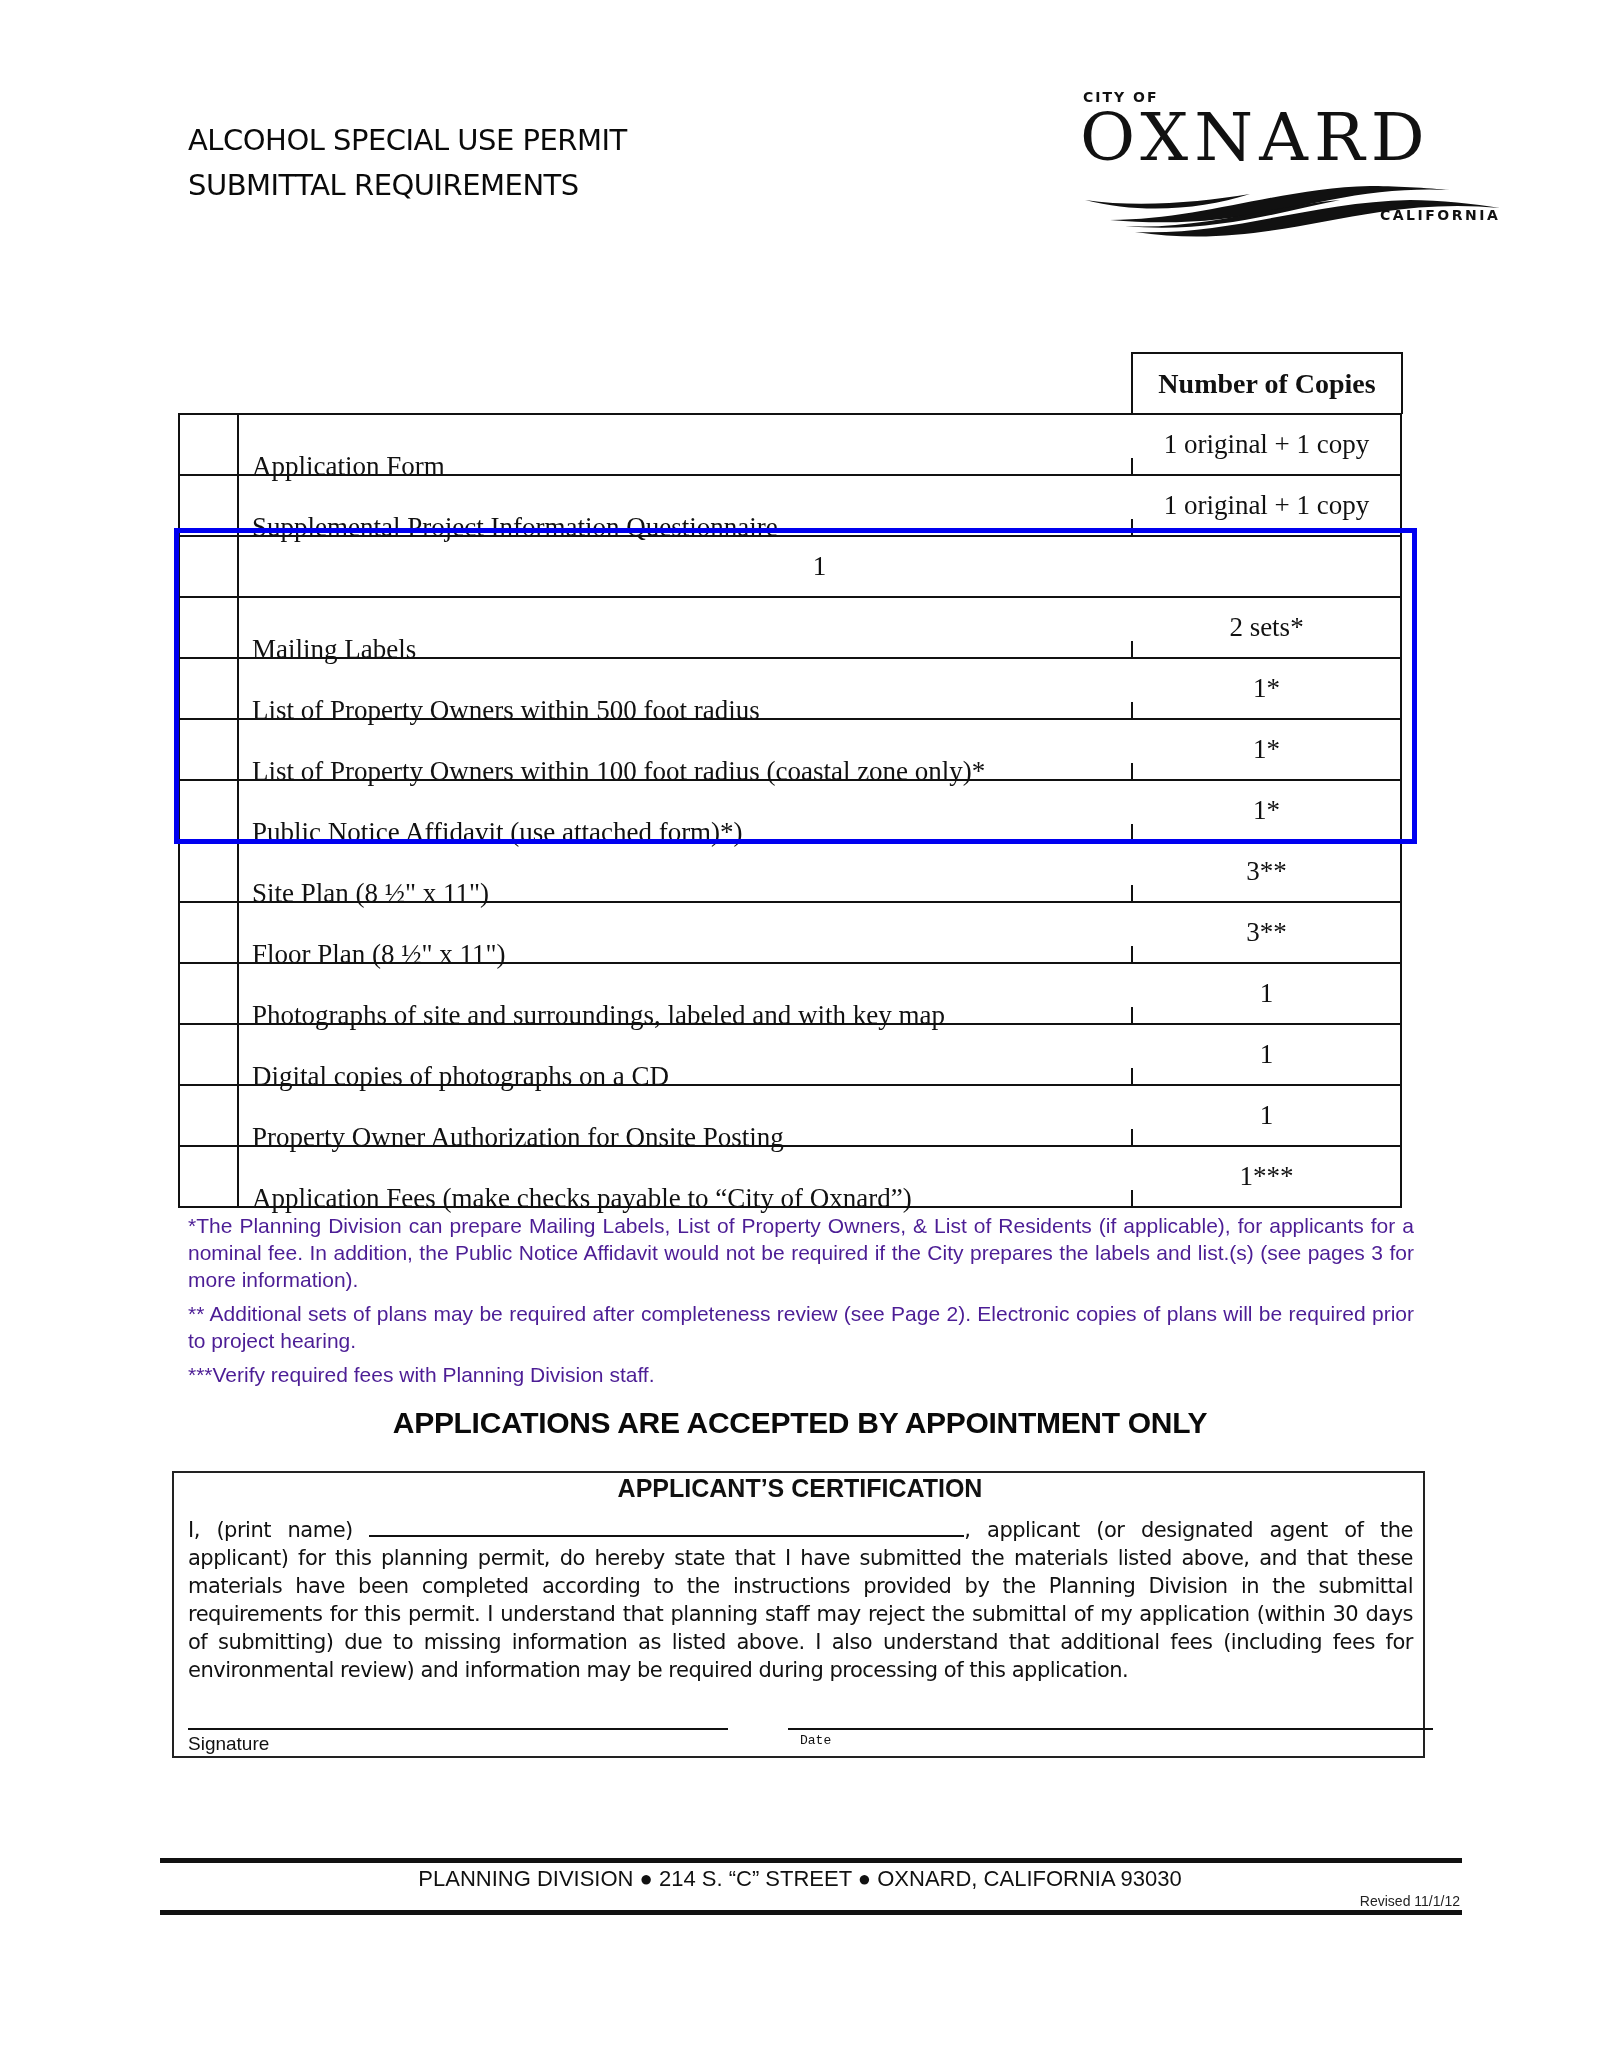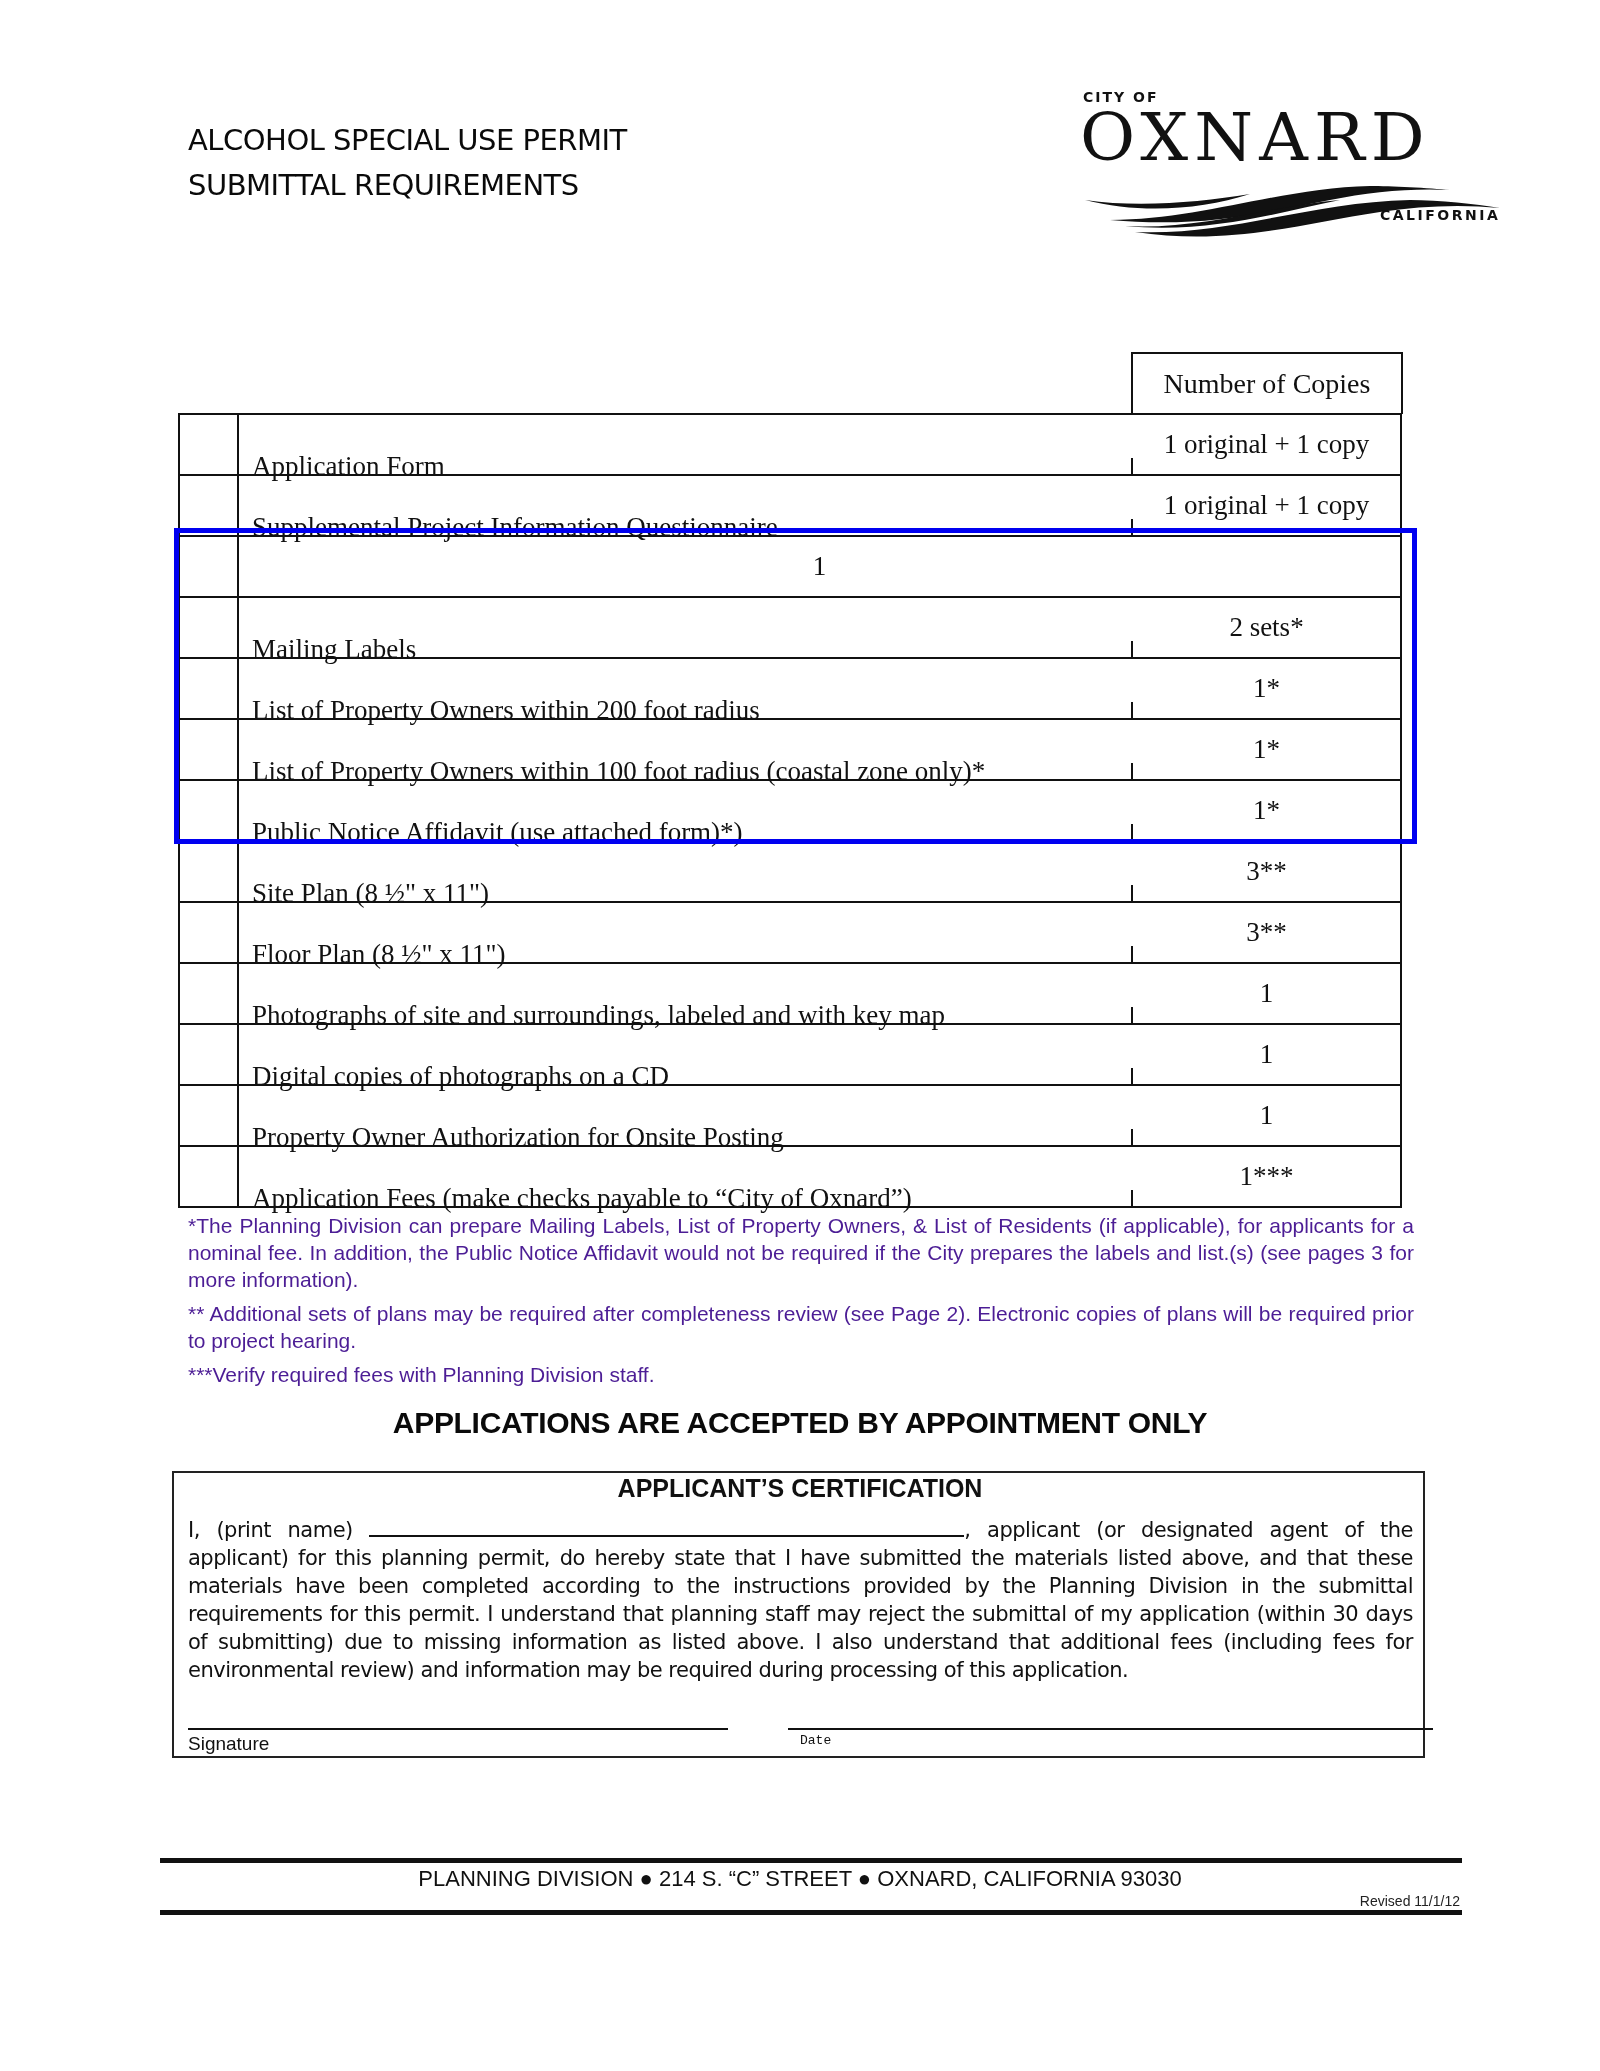--- a/index.html
+++ b/index.html
@@ -11,21 +11,21 @@
 
   
   .logo { left: 1080px; top: 85px; width: 430px; height: 170px; }
   .logo-cityof { position: absolute; left: 3px; top: 4px; font-family: "DejaVu Sans", sans-serif; font-weight: bold; font-size: 14px; letter-spacing: 2px; color: #111; }
   .logo-name { position: absolute; left: 0px; top: 18px; font-family: "DejaVu Serif", serif; font-size: 66px; letter-spacing: 6px; line-height: 70px; color: #111; transform: scaleX(1.02); transform-origin: left; }
   .logo-state { position: absolute; left: 300px; top: 122px; font-family: "DejaVu Sans", sans-serif; font-weight: bold; font-size: 14px; letter-spacing: 2.5px; color: #111; }
   .logo-waves { position: absolute; left: 0; top: 95px; }
 
   
   .tbl { left: 178px; top: 352px; width: 1224px; }
-  .hdr-cell { position: absolute; left: 953px; top: 0; width: 268px; height: 60px; border: 2px solid #111; border-bottom: none; font-family: "Liberation Serif", serif; font-size: 28px; display: flex; align-items: center; justify-content: center; box-sizing: content-box; }
+  .hdr-cell { position: absolute; left: 953px; top: 0; width: 268px; height: 60px; border: 2px solid #111; border-bottom: none; font-family: "Liberation Serif", serif; font-size: 28px; display: flex; align-items: center; justify-content: center; box-sizing: content-box; font-weight: bold; }
   .rows { position: absolute; left: 0; top: 61px; width: 1224px; border-top: 2px solid #111; }
   .row { display: flex; height: 59px; border-bottom: 2px solid #111; border-left: 2px solid #111; border-right: 2px solid #111; }
   .c-check { width: 57px; border-right: 2px solid #111; }
   .c-desc { width: 894px; border-right: 2px solid #111; font-family: "Liberation Serif", serif; font-size: 27px; display: flex; align-items: center; padding-left: 13px; box-sizing: border-box; white-space: nowrap; margin-top: 43px; }
   .c-copies { flex: 1; font-family: "Liberation Serif", serif; font-size: 27px; display: flex; align-items: center; justify-content: center; white-space: nowrap; }
   .highlight { left: 174px; top: 528px; width: 1233px; height: 306px; border: 5px solid #0000f0; box-sizing: content-box; pointer-events: none; }
 
   
   .notes { left: 188px; top: 1212px; width: 1226px; font-family: "Liberation Sans", sans-serif; font-size: 21px; line-height: 27px; color: #4c1d95; }
   .notes p { margin: 0 0 7px 0; text-align: justify; }
@@ -86,21 +86,21 @@
         <div class="c-check"></div>
         <div class="c-copies">1</div>
       </div>
       <div class="row">
         <div class="c-check"></div>
         <div class="c-desc">Mailing Labels</div>
         <div class="c-copies">2 sets*</div>
       </div>
       <div class="row">
         <div class="c-check"></div>
-        <div class="c-desc">List of Property Owners within 200 foot radius</div>
+        <div class="c-desc">List of Property Owners within 500 foot radius</div>
         <div class="c-copies">1*</div>
       </div>
       <div class="row">
         <div class="c-check"></div>
         <div class="c-desc">List of Property Owners within 100 foot radius (coastal zone only)*</div>
         <div class="c-copies">1*</div>
       </div>
       <div class="row">
         <div class="c-check"></div>
         <div class="c-desc">Public Notice Affidavit (use attached form)*)</div>

